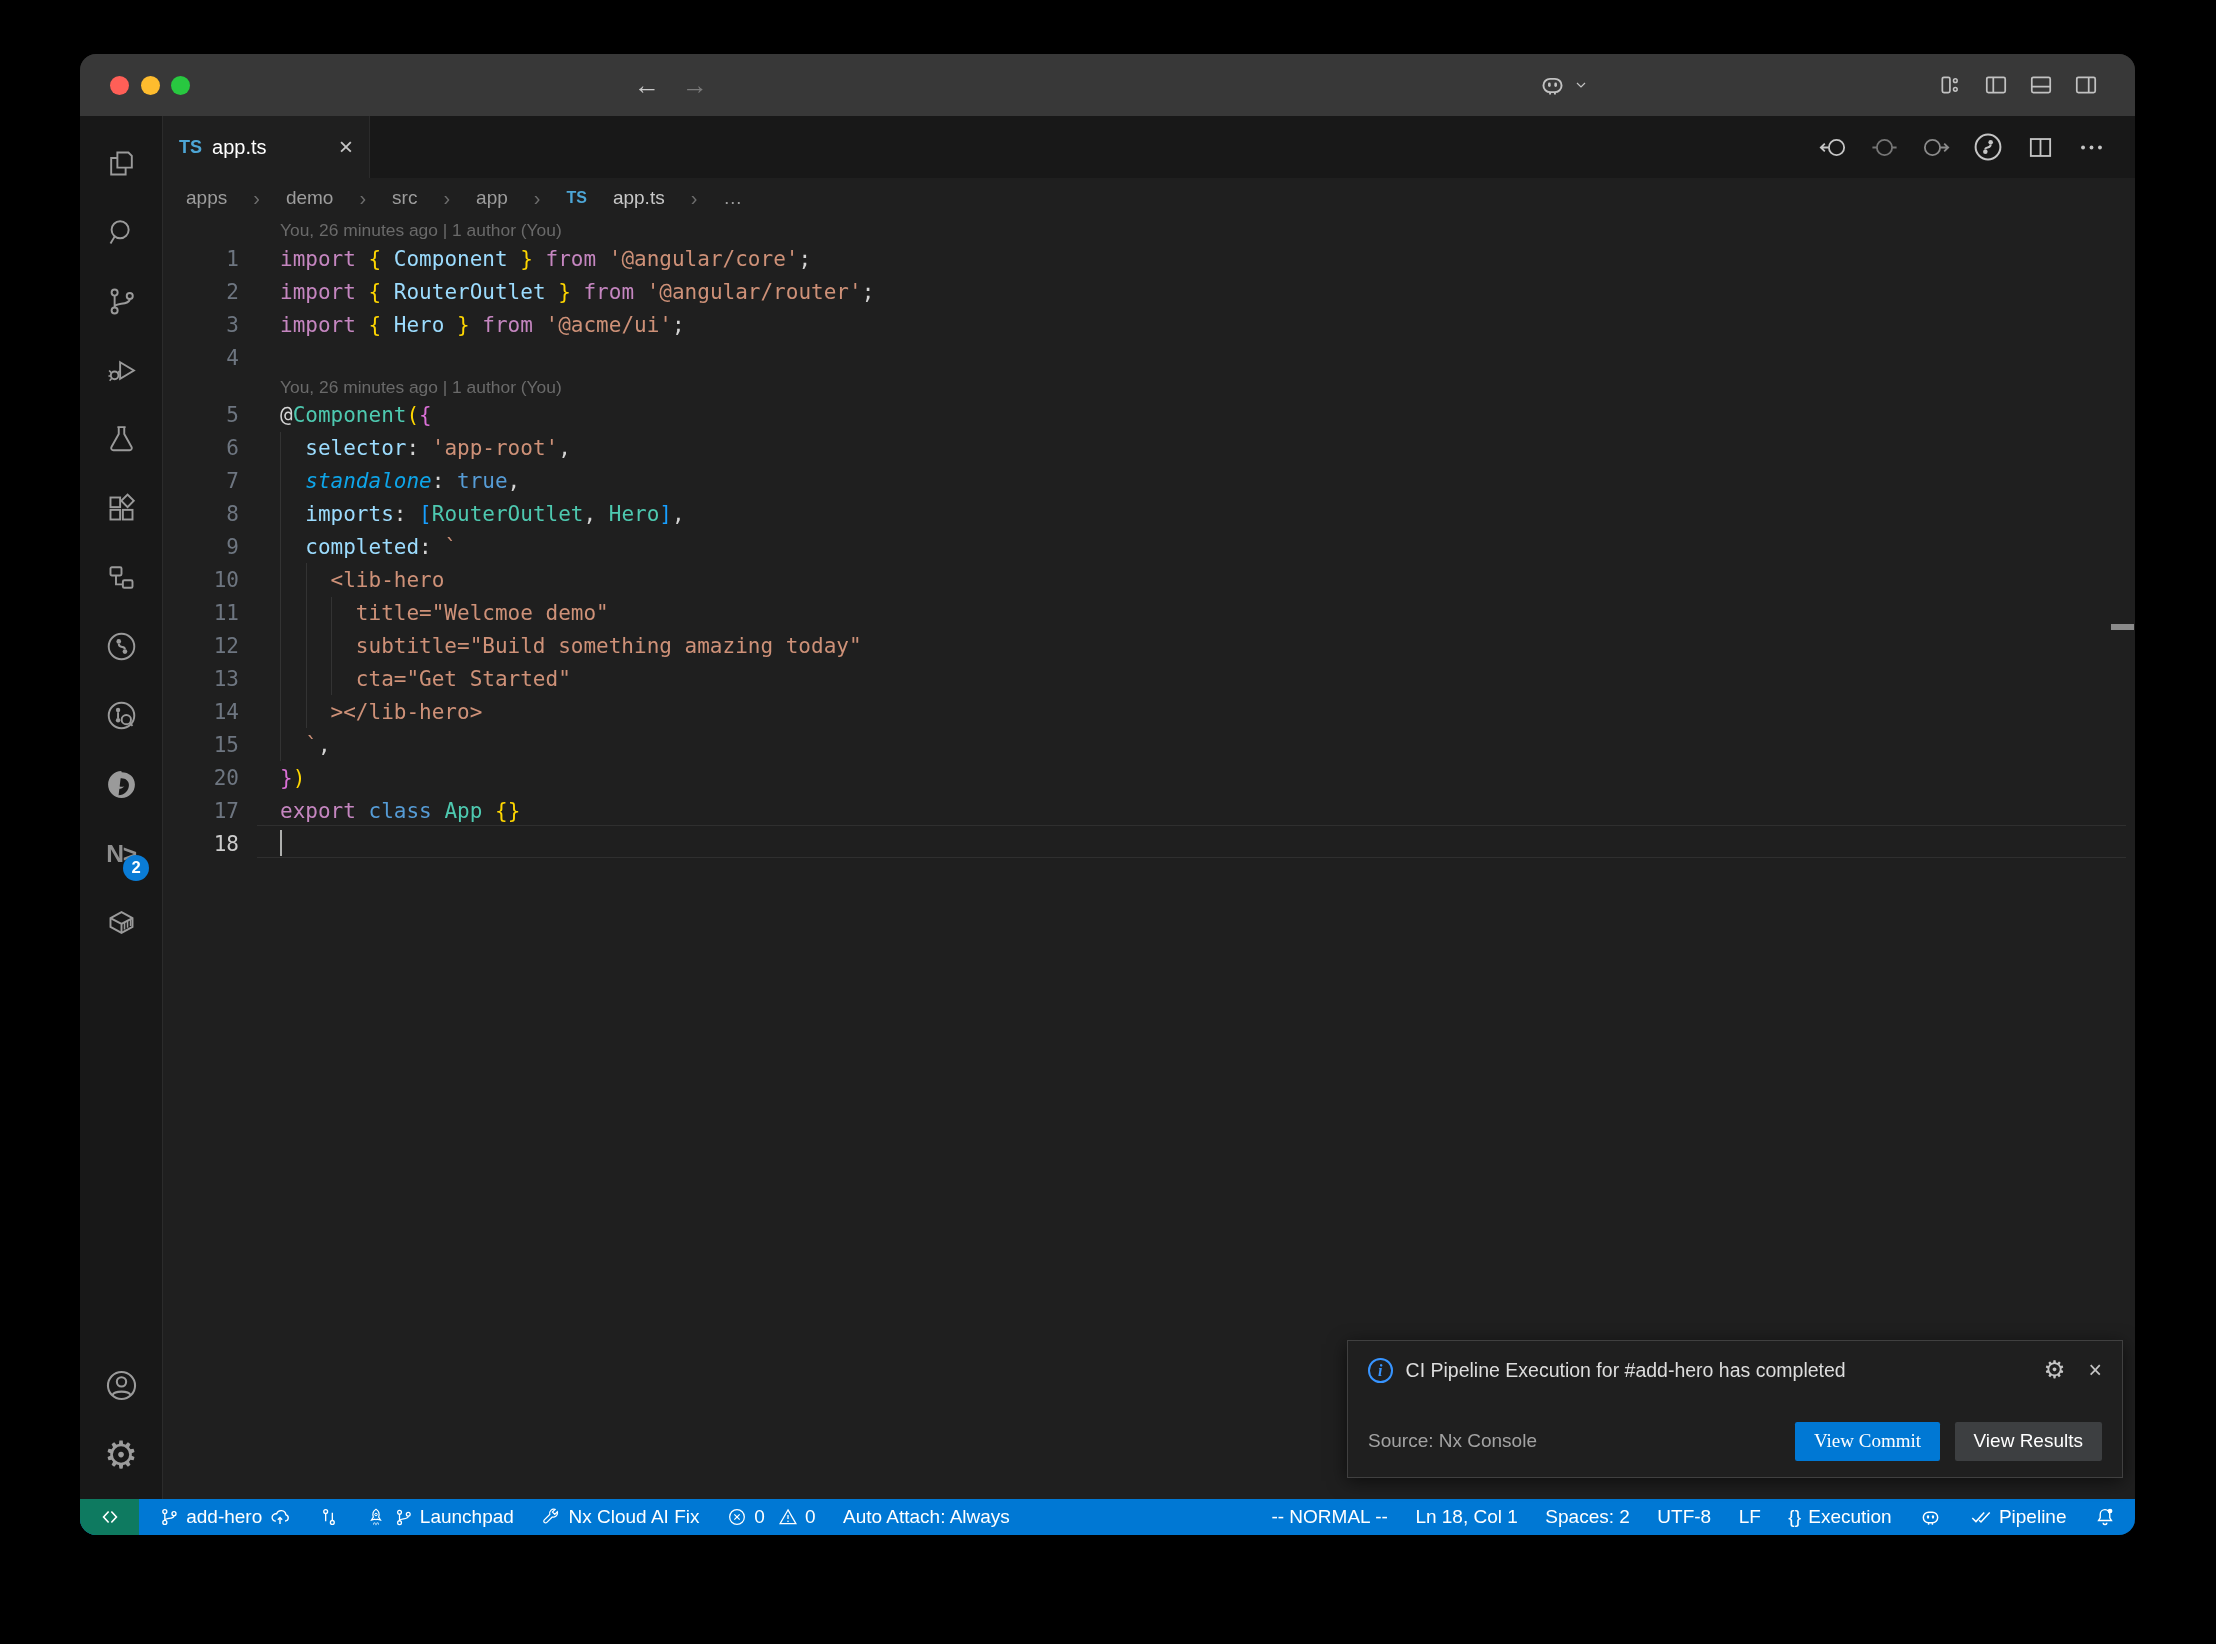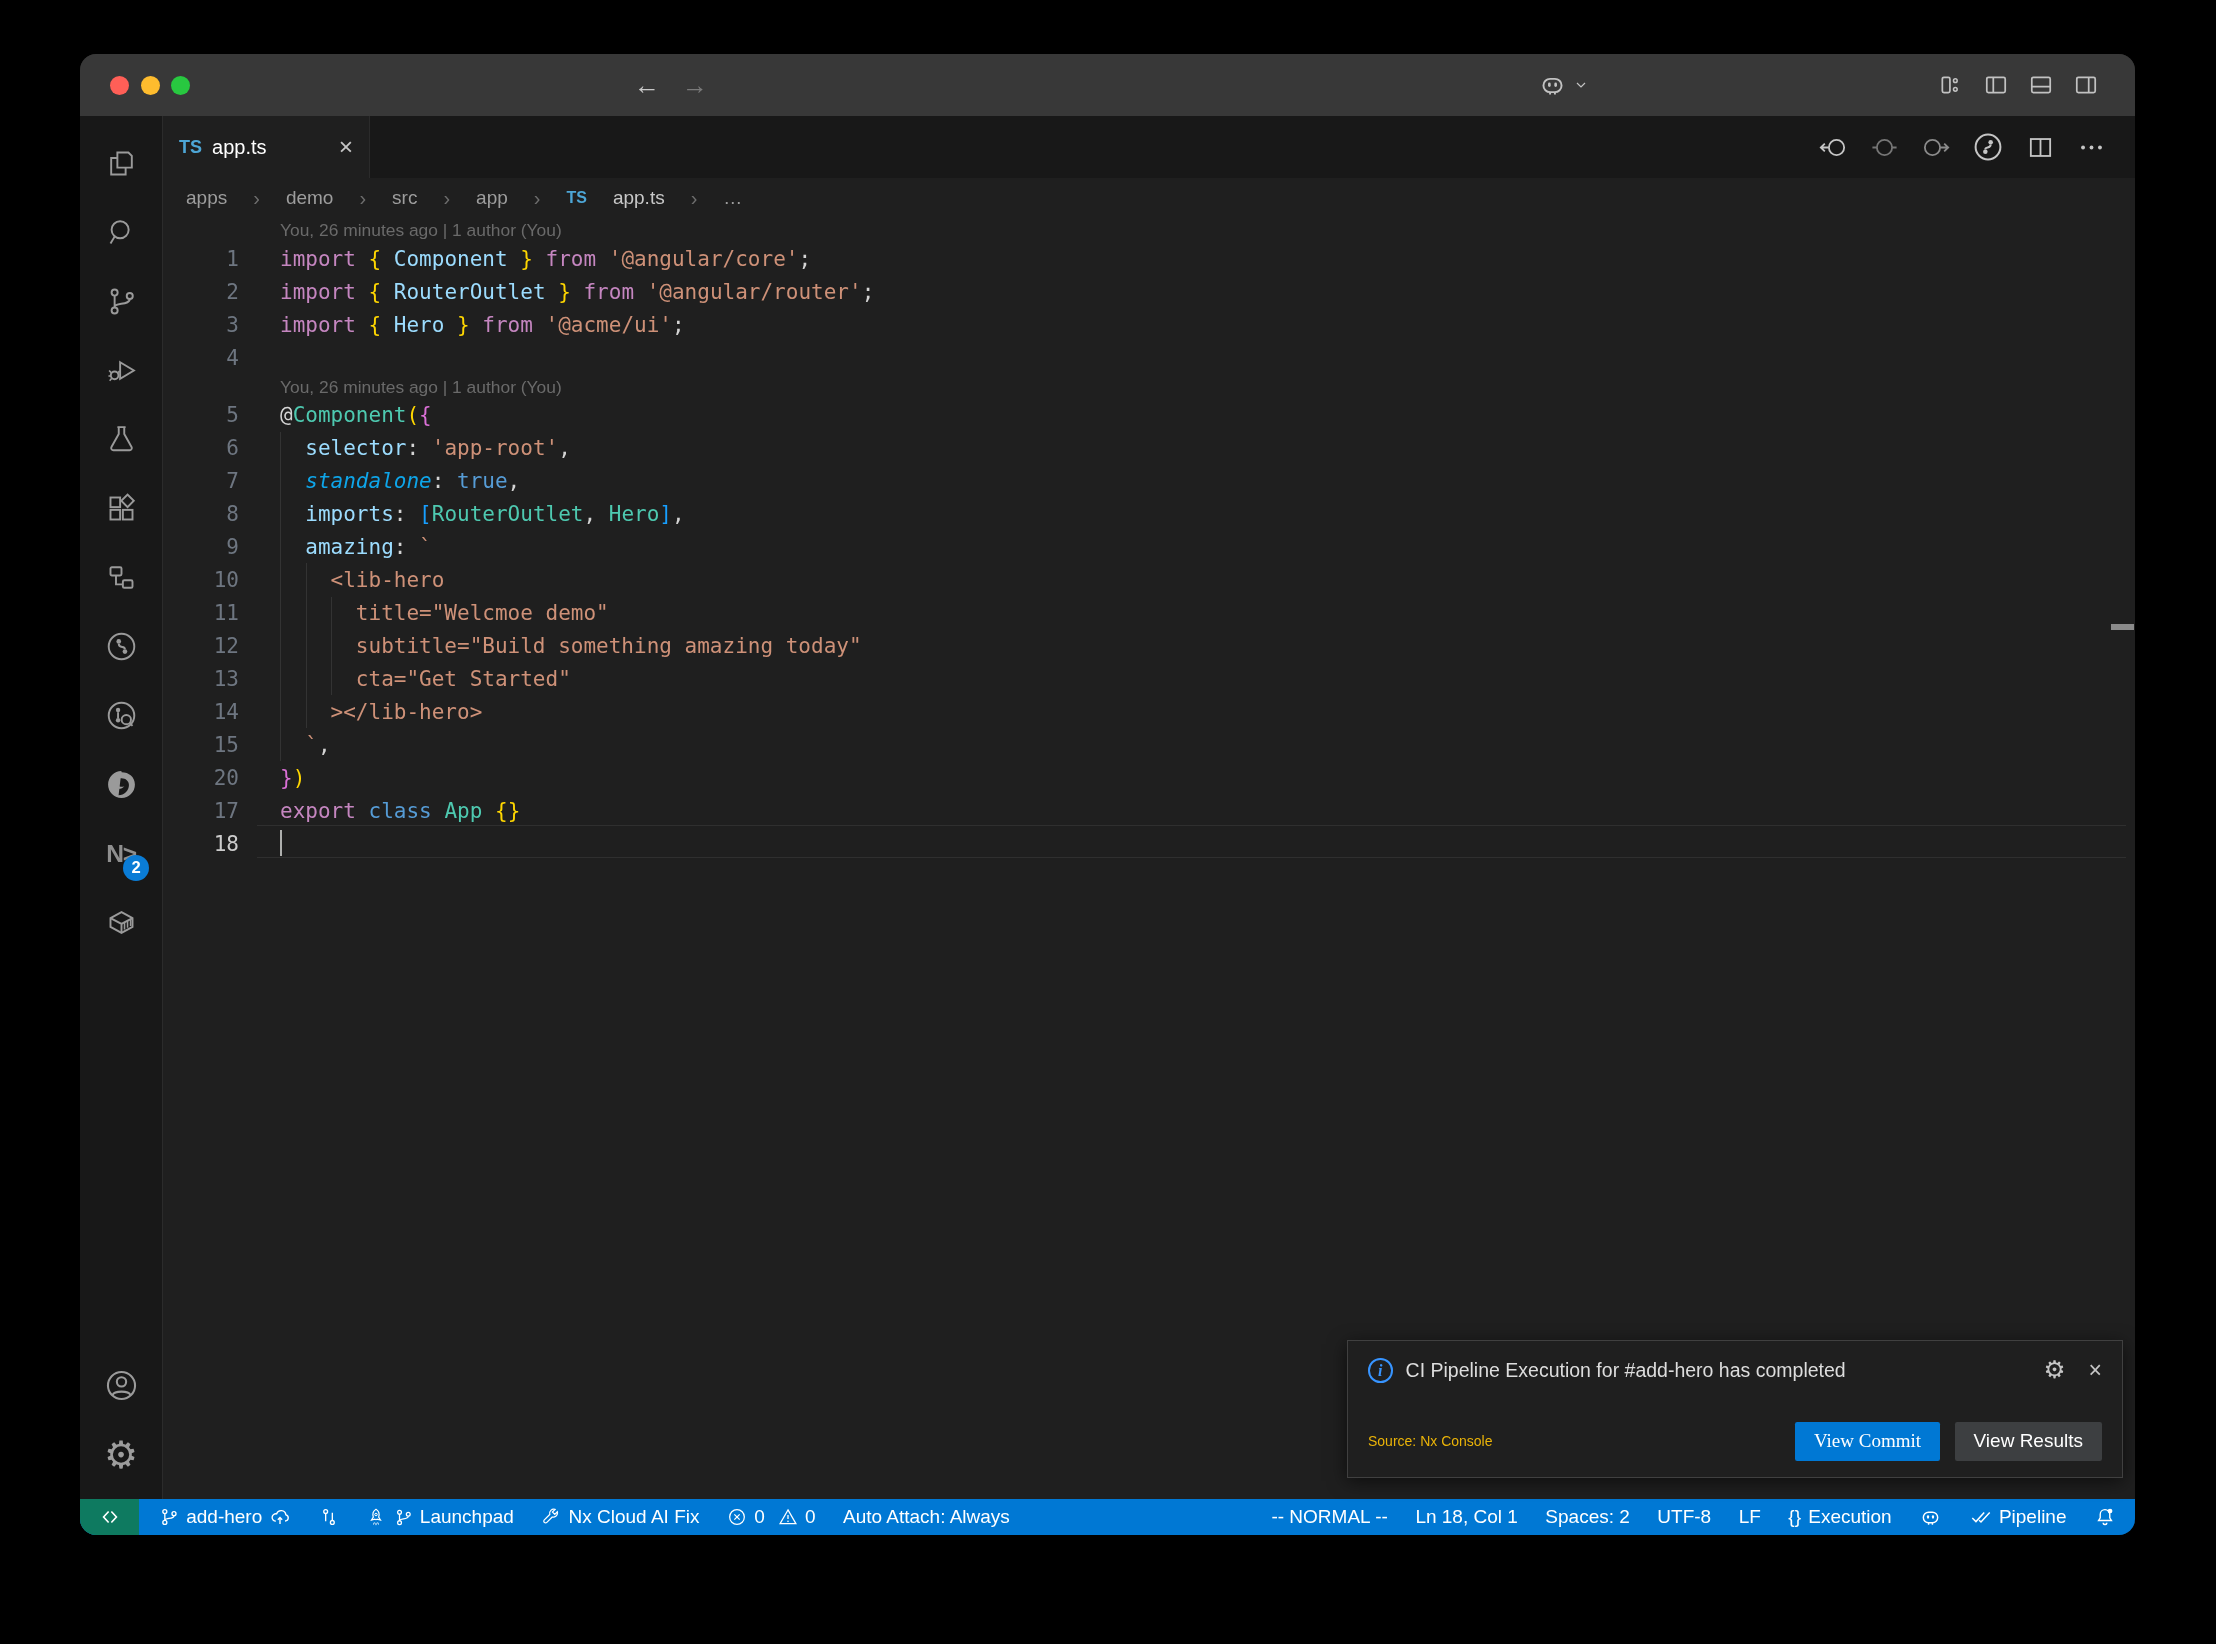--- a/index.html
+++ b/index.html
@@ -78,21 +78,21 @@
     background:#1f1f1f; border:0.7px solid #404040; box-shadow:0 4.3px 17.4px rgba(0,0,0,.6);
     padding:17.4px 20px 16px 20px; display:flex; flex-direction:column; justify-content:space-between; }
   .toast-head { display:flex; align-items:center; gap:13px; }
   .info-badge { width:24.6px; height:24.6px; border-radius:50%; border:2.2px solid #3794ff; color:#3794ff;
     font-size:16px; font-weight:bold; display:flex; align-items:center; justify-content:center; flex:0 0 auto;
     font-family:"Liberation Serif", serif; font-style:italic; }
   .toast-title { color:#dddddd; font-size:19.5px; flex:1; }
   .toast-gear { color:#c5c5c5; font-size:24.6px; line-height:1; }
   .toast-close { color:#c5c5c5; font-size:23px; line-height:1; margin-left:10px; }
   .toast-foot { display:flex; align-items:center; }
-  .toast-source { color:#eab308; font-size:14px; flex:1; }
+  .toast-source { color:#a3a3a3; font-size:19px; flex:1; }
   .btn { font-size:19px; padding:8.7px 19px; border-radius:2.2px; color:#ffffff; }
   .btn.primary { background:#0078d4;font-family:Liberation Serif, serif; }
   .btn.secondary { background:#3d3f41; margin-left:14.5px; }
 </style>
 </head>
 <body>
 
 <div class="window">
 
   <div class="titlebar">
@@ -345,21 +345,21 @@
             <div class="code-row">
               <span class="gutter">7</span>
               <span class="code-text"><span style="color: rgb(212, 212, 212);">  </span><span style="color: #0ea5e9; font-style: italic;">standalone</span><span style="color: rgb(212, 212, 212);">: </span><span style="color: rgb(86, 156, 214);">true</span><span style="color: rgb(212, 212, 212);">,</span></span>
             </div>
             <div class="code-row">
               <span class="gutter">8</span>
               <span class="code-text"><span style="color: rgb(212, 212, 212);">  </span><span style="color: rgb(156, 220, 254);">imports</span><span style="color: rgb(212, 212, 212);">: </span><span style="color: rgb(23, 159, 255);">[</span><span style="color: rgb(78, 201, 176);">RouterOutlet</span><span style="color: rgb(212, 212, 212);">, </span><span style="color: rgb(78, 201, 176);">Hero</span><span style="color: rgb(23, 159, 255);">]</span><span style="color: rgb(212, 212, 212);">,</span></span>
             </div>
             <div class="code-row">
               <span class="gutter">9</span>
-              <span class="code-text"><span style="color: rgb(212, 212, 212);">  </span><span style="color: rgb(156, 220, 254);">amazing</span><span style="color: rgb(212, 212, 212);">: </span><span style="color: rgb(206, 145, 120);">`</span></span>
+              <span class="code-text"><span style="color: rgb(212, 212, 212);">  </span><span style="color: rgb(156, 220, 254);">completed</span><span style="color: rgb(212, 212, 212);">: </span><span style="color: rgb(206, 145, 120);">`</span></span>
             </div>
             <div class="code-row">
               <span class="gutter">10</span>
               <span class="code-text"><span style="color: rgb(206, 145, 120);">    &lt;lib-hero</span></span>
             </div>
             <div class="code-row">
               <span class="gutter">11</span>
               <span class="code-text"><span style="color: rgb(206, 145, 120);">      title="Welcmoe demo"</span></span>
             </div>
             <div class="code-row">

